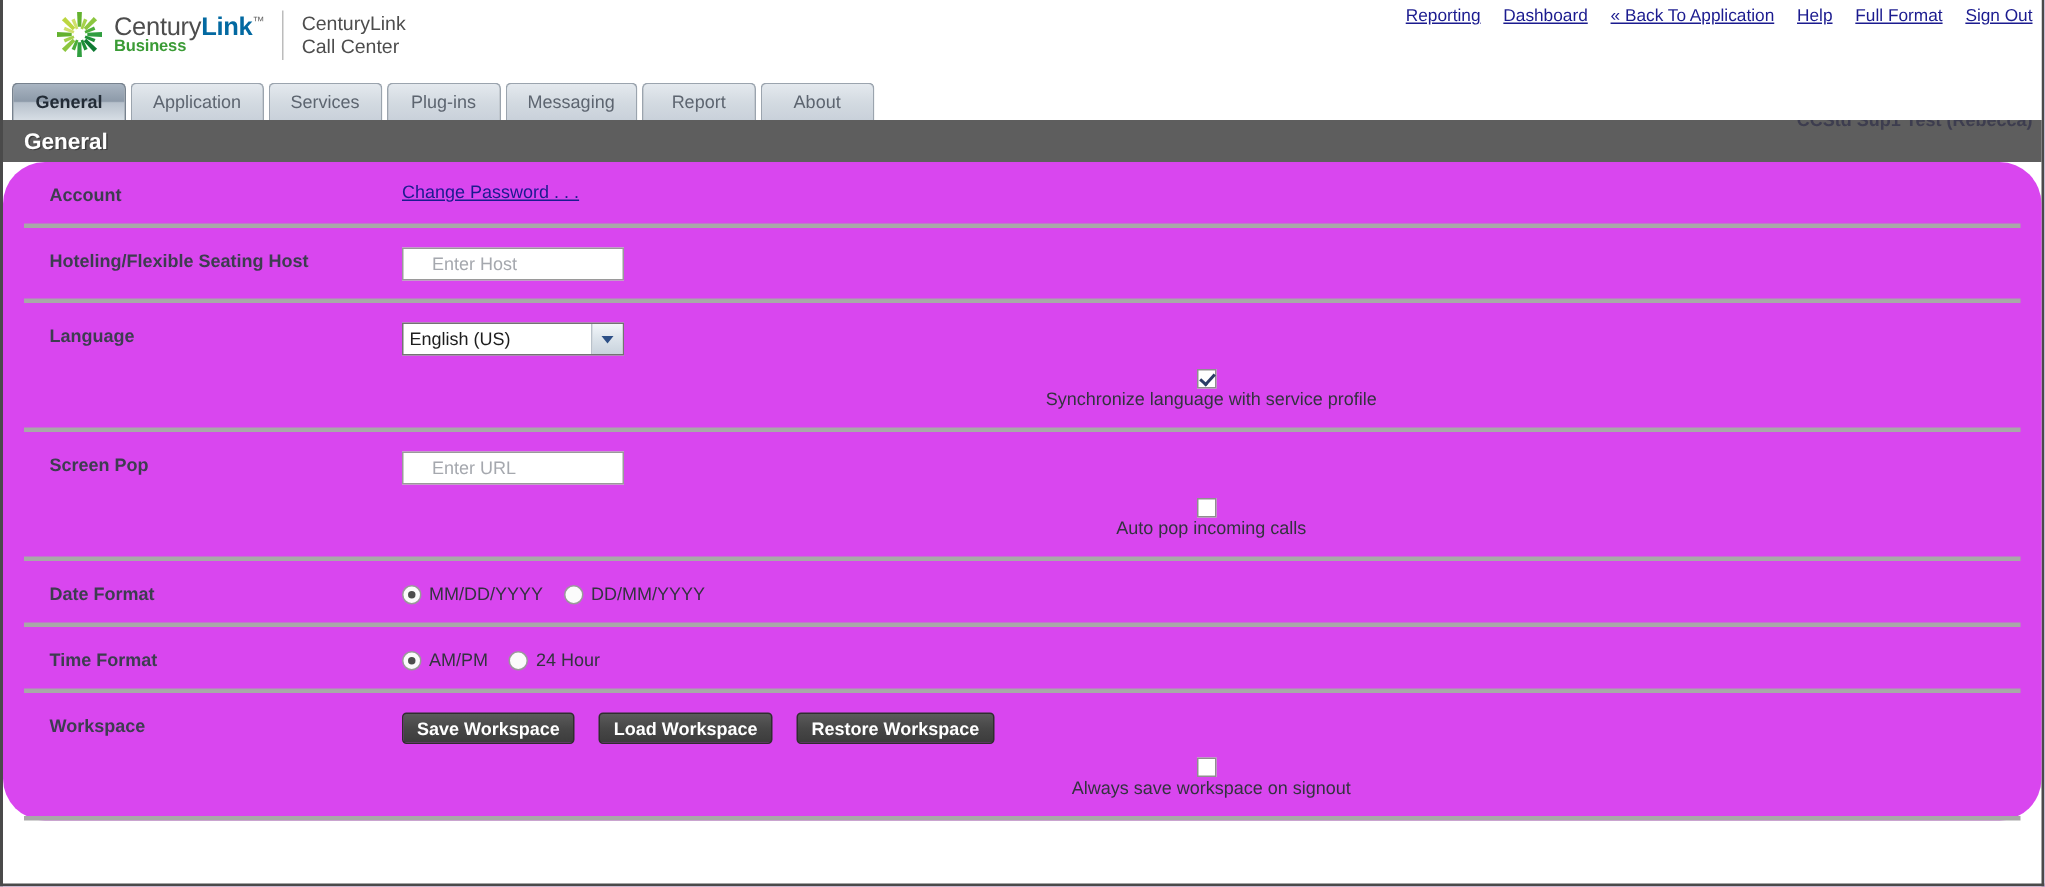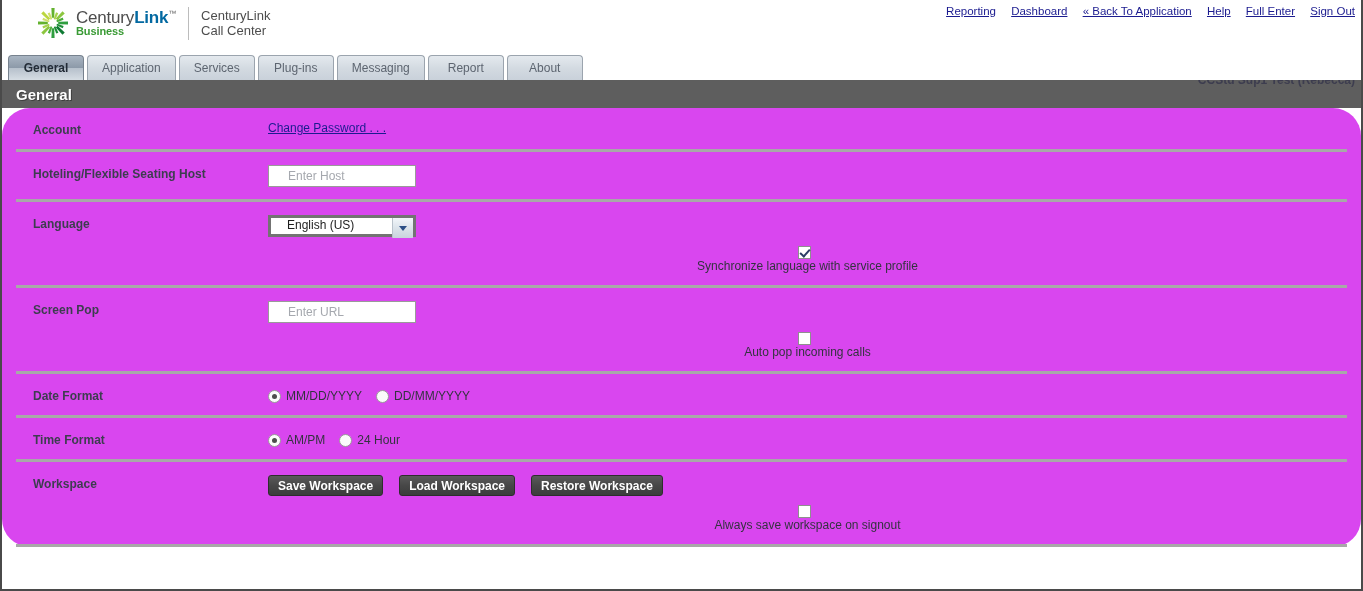--- a/index.html
+++ b/index.html
@@ -207,24 +207,24 @@
     font-size: 12px;
     color: #222;
     padding: 0 19px;
     outline: none;
   }
   .textbox::placeholder { color: #a5a8ae; }
 
   .selectbox {
     position: relative;
     width: 148px; height: 22px;
-    border: 3px solid #737373;
-    background: #ffffff;
-    display: flex; align-items: flex-start;
-    padding-left: 16px;
+    border: 1px solid #737373;
+    background: #ffffff;
+    display: flex; align-items: center;
+    padding-left: 4px;
     font-size: 12px;
     color: #1d1d1d;
     cursor: pointer;
   }
   .selectbox .sel-btn {
     position: absolute; right: 0; top: 0;
     width: 21px; height: 20px;
     border-left: 1px solid #b9c2cb;
     background: linear-gradient(to bottom, #f2f6fa 0%, #dbe3ea 50%, #c9d3dd 100%);
     display: flex; align-items: center; justify-content: center;
@@ -343,21 +343,21 @@
         <div>CenturyLink</div>
         <div>Call Center</div>
       </div>
     </div>
 
     <div class="toplinks">
       <a>Reporting</a>
       <a>Dashboard</a>
       <a>« Back To Application</a>
       <a>Help</a>
-      <a>Full Enter</a>
+      <a>Full Format</a>
       <a>Sign Out</a>
     </div>
 
     <div class="acdrow">
       <span class="acd-label">ACD:</span>
       <div class="acd-select">
         <span class="acd-person">
           <span class="head"></span>
             <span class="body"></span>
         </span>

